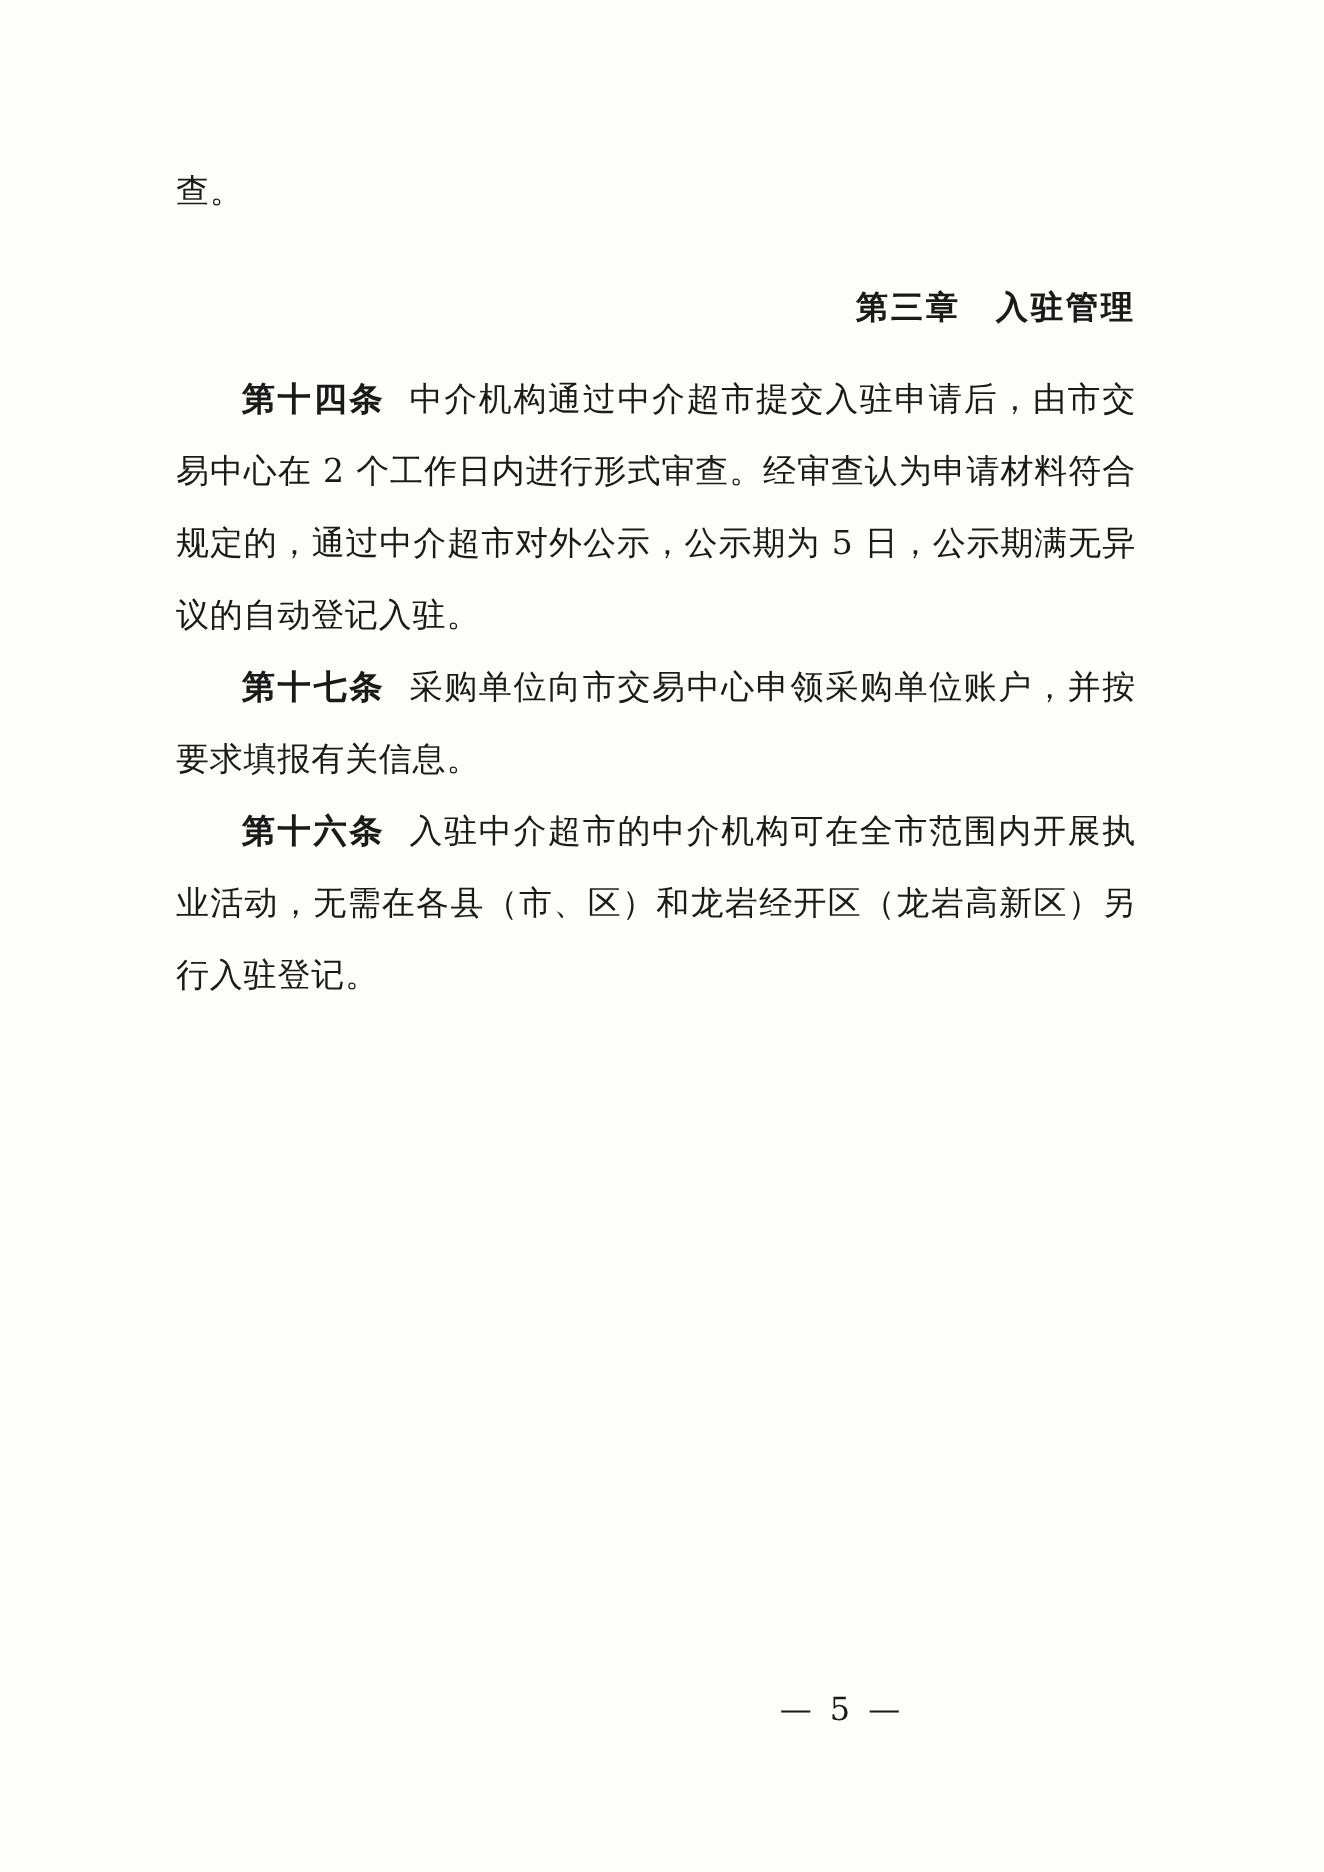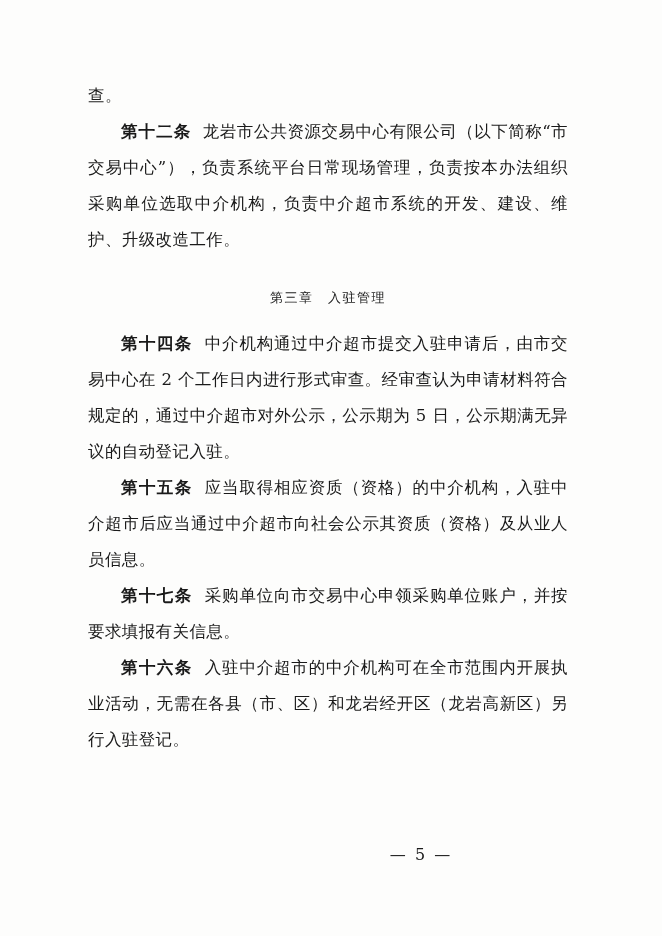--- a/index.html
+++ b/index.html
@@ -42,25 +42,25 @@
   }
   .indent {
     text-indent: 2em;
   }
   .heading-run {
     font-family: "DejaVu Sans", "Liberation Sans", sans-serif;
     font-weight: bold;
     letter-spacing: 1px;
   }
   .chapter {
-    font-size: 13px;
+    font-size: 16px;
     line-height: 36px;
-    text-align: center;
+    text-align: right;
     font-family: "DejaVu Sans", "Liberation Sans", sans-serif;
-    font-weight: normal;
+    font-weight: bold;
     letter-spacing: 1.5px;
     margin: 22px 0 10px 0;
   }
   .footer {
     position: absolute;
     left: 0;
     top: 845px;
     width: 662px;
     text-align: center;
     font-size: 16px;
@@ -72,34 +72,28 @@
 </head>
 <body>
 
 <div class="page">
   <div class="content">
 
     <p class="para">
       <span>查。</span>
     </p>
 
-    <p class="para indent">
-      <span class="heading-run">第十二条</span><span>&nbsp;&nbsp;</span><span>龙岩市公共资源交易中心有限公司（以下简称“市交易中心”），负责系统平台日常现场管理，负责按本办法组织采购单位选取中介机构，负责中介超市系统的开发、建设、维护、升级改造工作。</span>
-    </p>
 
     <div class="chapter">第三章　入驻管理</div>
 
 
     <p class="para indent">
       <span class="heading-run">第十四条</span><span>&nbsp;&nbsp;</span><span>中介机构通过中介超市提交入驻申请后，由市交易中心在 2 个工作日内进行形式审查。经审查认为申请材料符合规定的，通过中介超市对外公示，公示期为 5 日，公示期满无异议的自动登记入驻。</span>
     </p>
 
-    <p class="para indent">
-      <span class="heading-run">第十五条</span><span>&nbsp;&nbsp;</span><span>应当取得相应资质（资格）的中介机构，入驻中介超市后应当通过中介超市向社会公示其资质（资格）及从业人员信息。</span>
-    </p>
 
     <p class="para indent">
       <span class="heading-run">第十七条</span><span>&nbsp;&nbsp;</span><span>采购单位向市交易中心申领采购单位账户，并按要求填报有关信息。</span>
     </p>
 
     <p class="para indent">
       <span class="heading-run">第十六条</span><span>&nbsp;&nbsp;</span><span>入驻中介超市的中介机构可在全市范围内开展执业活动，无需在各县（市、区）和龙岩经开区（龙岩高新区）另行入驻登记。</span>
     </p>
 
   </div>

